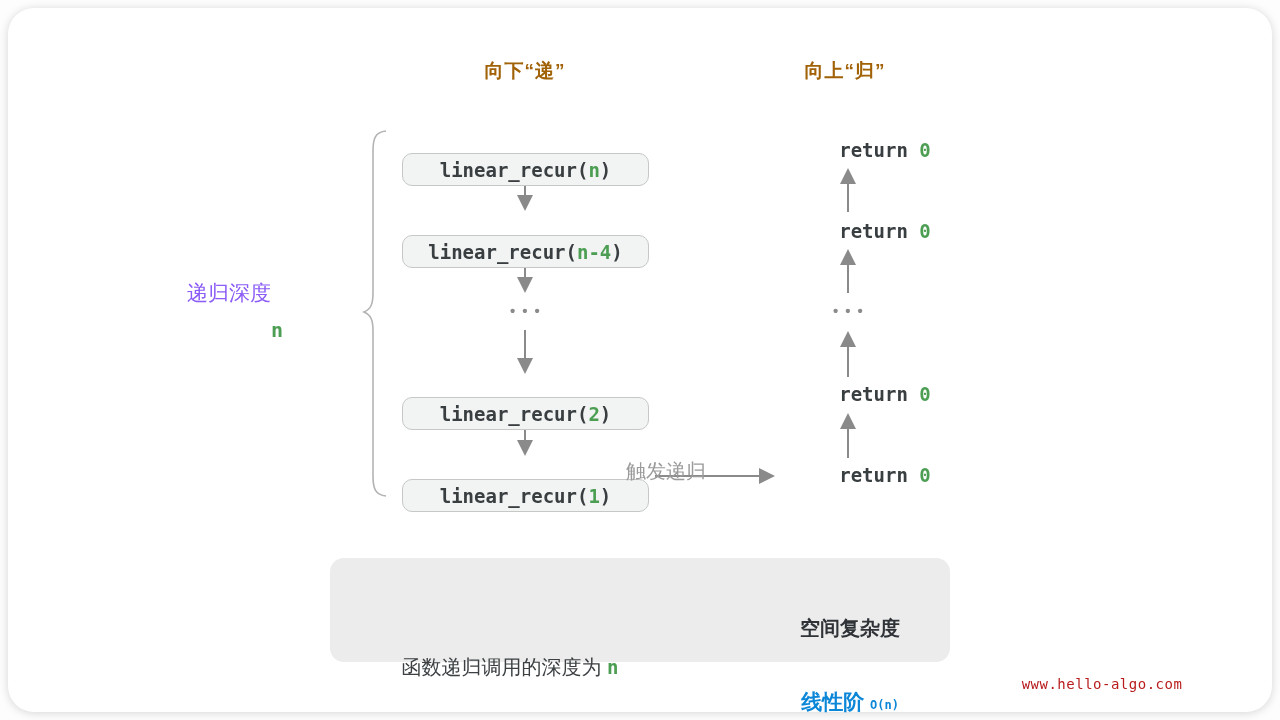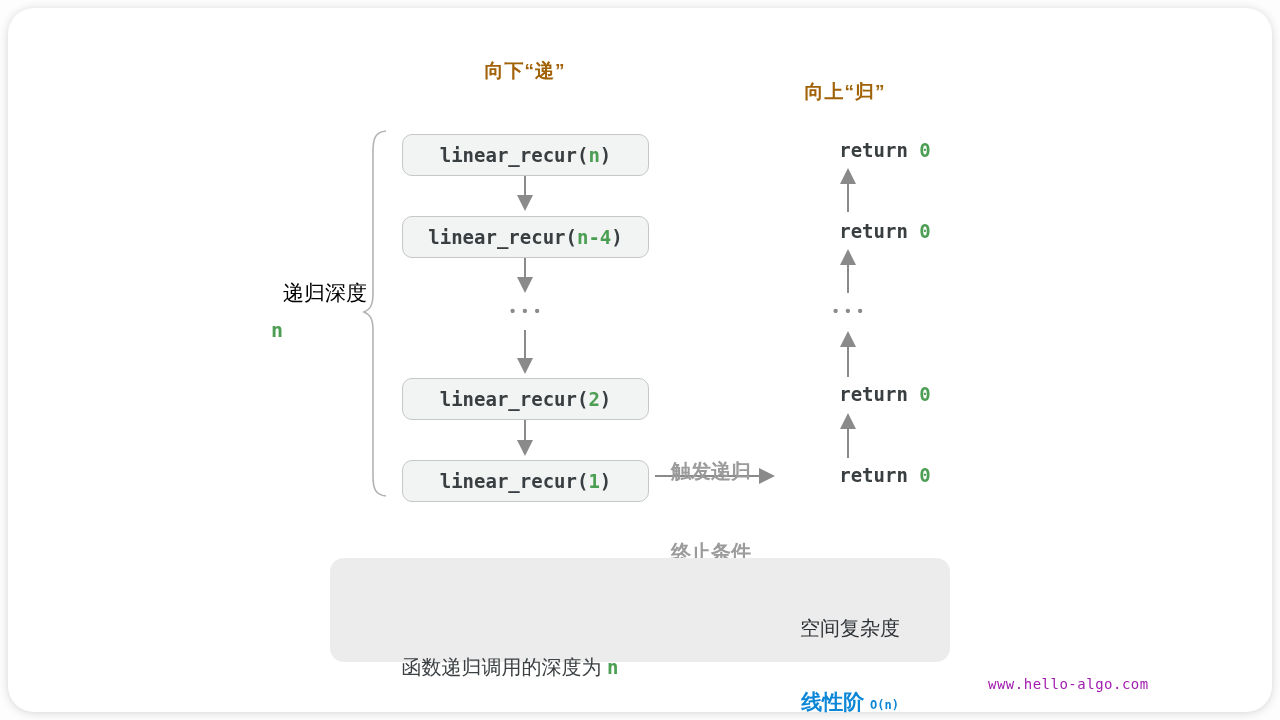--- a/index.html
+++ b/index.html
@@ -17,64 +17,65 @@
   .overlay{position:absolute;left:0;top:0;pointer-events:none;}
   .mono{font-family:"DejaVu Sans Mono","Liberation Mono",monospace;font-weight:700;white-space:pre;}
   .dark{color:#393e41;}
   .green{color:#4c9e53;}
   .blue{color:#0c87d8;}
   .hdr{
     width:240px;text-align:center;font-size:19px;font-weight:700;color:#a16207;
     letter-spacing:1px;white-space:pre;
   }
   .callbox{
-    left:402px;width:247px;height:42px;box-sizing:border-box;
+    left:402px;width:247px;height:33px;box-sizing:border-box;
     background:#f2f3f3;border:1.5px solid #c6c8c7;border-radius:10px;
     display:flex;align-items:center;justify-content:center;
     font-size:19px;
+    margin-top:19px;
   }
   .retrow{
     left:775px;width:220px;height:24px;line-height:24px;text-align:center;
     font-size:19px;
   }
   .dots{
     width:120px;text-align:center;font-size:15px;font-weight:700;color:#8b8b8b;
     letter-spacing:7px;line-height:22px;text-indent:7px;
   }
   .depth-label{
-    left:187px;top:280px;width:180px;text-align:right;
-    font-size:21px;color:#000000;line-height:26px;white-space:pre;
+    left:187px;top:280px;width:180px;text-align:left;
+    font-size:21px;color:#8b5cf6;line-height:26px;white-space:pre;
   }
   .depth-n{
     left:187px;top:318px;width:180px;text-align:center;
     font-size:20px;line-height:24px;
   }
   .trigger{
-    left:626px;top:404px;width:170px;text-align:center;
-    font-size:20px;font-weight:700;color:#9b9b9b;line-height:27px;white-space:pre;
+    left:626px;top:404px;width:170px;
+    font-size:20px;font-weight:400;color:#9b9b9b;line-height:27px;white-space:pre;
   }
   .summary-box{
     left:330px;top:558px;width:620px;height:104px;
     background:#ececec;border-radius:14px;
   }
   .summary-left{
     left:340px;top:572px;width:340px;text-align:center;
     font-size:20px;color:#3c4043;line-height:38px;white-space:pre;
   }
   .summary-left .mono{font-size:19px;}
   .summary-right{
     left:755px;top:574px;width:190px;text-align:center;white-space:pre;
   }
-  .result-title{font-size:20px;font-weight:400;color:#2f3337;line-height:36px;}
+  .result-title{font-size:20px;font-weight:700;color:#2f3337;line-height:36px;}
   .result-line{font-size:21px;font-weight:800;line-height:40px;}
   .result-line .mono{font-size:12px;}
   .watermark{
-    right:32px;top:676px;width:260px;text-align:left;
+    right:48px;top:676px;width:260px;text-align:center;
     font-family:"DejaVu Sans Mono","Liberation Mono",monospace;
-    font-size:14px;color:#a21caf;letter-spacing:0.5px;
+    font-size:14px;color:#b91c1c;letter-spacing:0.5px;
   }
 </style>
 </head>
 <body>
 
 <div class="canvas">
   <div class="card"></div>
 
   <svg class="overlay" width="1280" height="720" aria-hidden="true">
     <defs>
@@ -98,21 +99,21 @@
     </g>
 
     <line x1="655" y1="476" x2="772" y2="476" stroke="#8a8a8a" stroke-width="2" marker-end="url(#ah)"></line>
 
     <path d="M 386 131 C 375 132, 373 139, 373 151 L 373 293 C 373 304, 371 309, 364 312 C 371 315, 373 320, 373 331 L 373 476 C 373 488, 375 495, 386 496" stroke="#b3b3b3" stroke-width="1.6" fill="none"></path>
 
     <polygon points="700,604 736,604 736,592 764,613 736,634 736,622 700,622" fill="#c5c8c7"></polygon>
   </svg>
 
   <div class="abs hdr" style="left:405px;top:58px;">向下“递”</div>
-  <div class="abs hdr" style="left:725px;top:58px;margin-top:21px;">向上“归”</div>
+  <div class="abs hdr" style="left:725px;top:58px;">向上“归”</div>
 
   <div class="abs depth-label">递归深度</div>
   <div class="abs depth-n mono green">n</div>
 
   <div class="abs callbox" style="top:134px;">
     <span class="mono dark">linear_recur(</span>
       <span class="mono green">n</span>
       <span class="mono dark">)</span>
   </div>
   <div class="abs callbox" style="top:216px;">
@@ -141,21 +142,20 @@
   <div class="abs dots" style="left:788px;top:300px;">•••</div>
   <div class="abs retrow" style="top:382px;">
     <span class="mono dark">return </span><span class="mono green">0</span>
   </div>
   <div class="abs retrow" style="top:463px;">
     <span class="mono dark">return </span><span class="mono green">0</span>
   </div>
 
   <div class="abs trigger">
     <div>触发递归</div>
-    <div>终止条件</div>
   </div>
 
   <div class="abs summary-box"></div>
   <div class="abs summary-left">
     <div><span>函数递归调用的深度为 </span><span class="mono green">n</span></div>
     
   </div>
   <div class="abs summary-right">
     <div class="result-title">空间复杂度</div>
     <div class="result-line blue"><span>线性阶 </span><span class="mono blue">O(n)</span></div>

